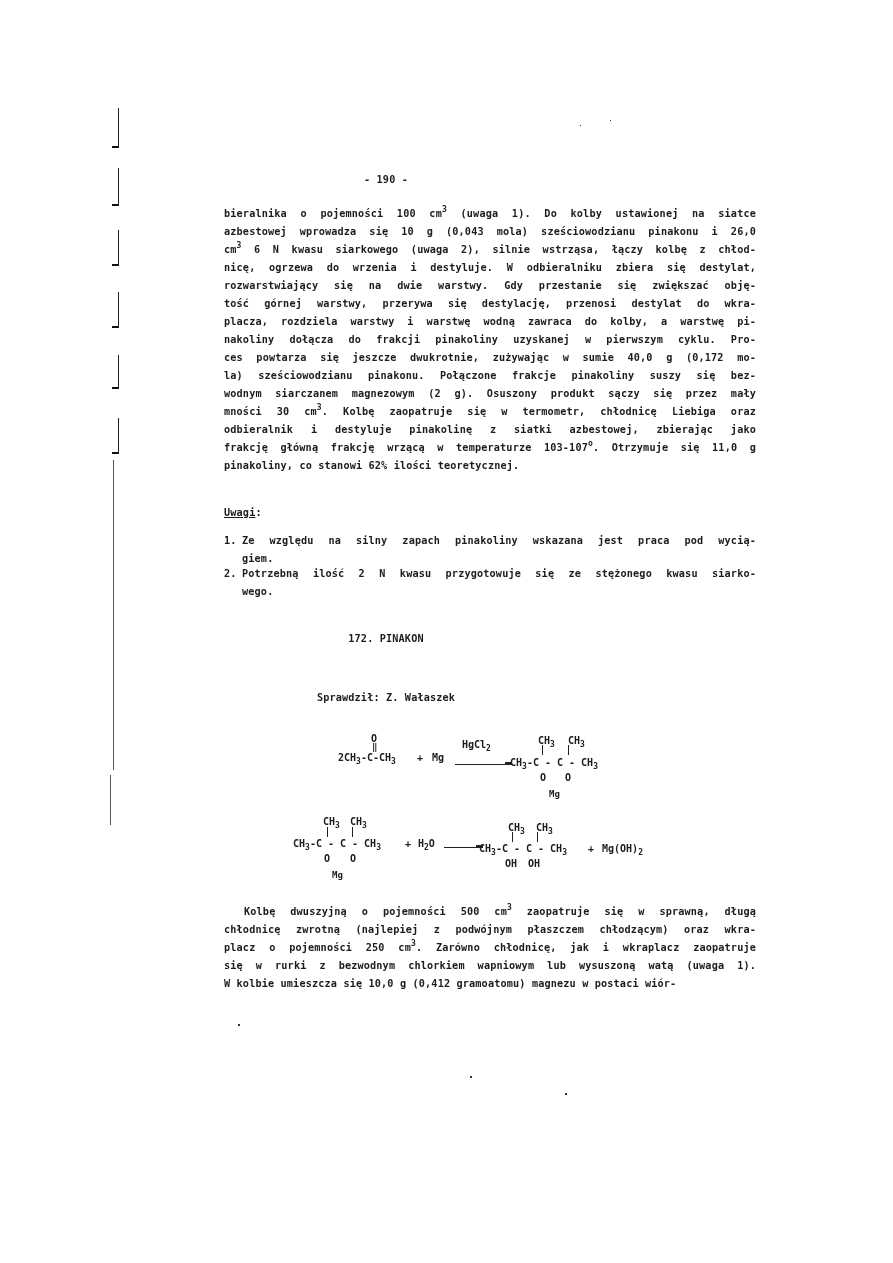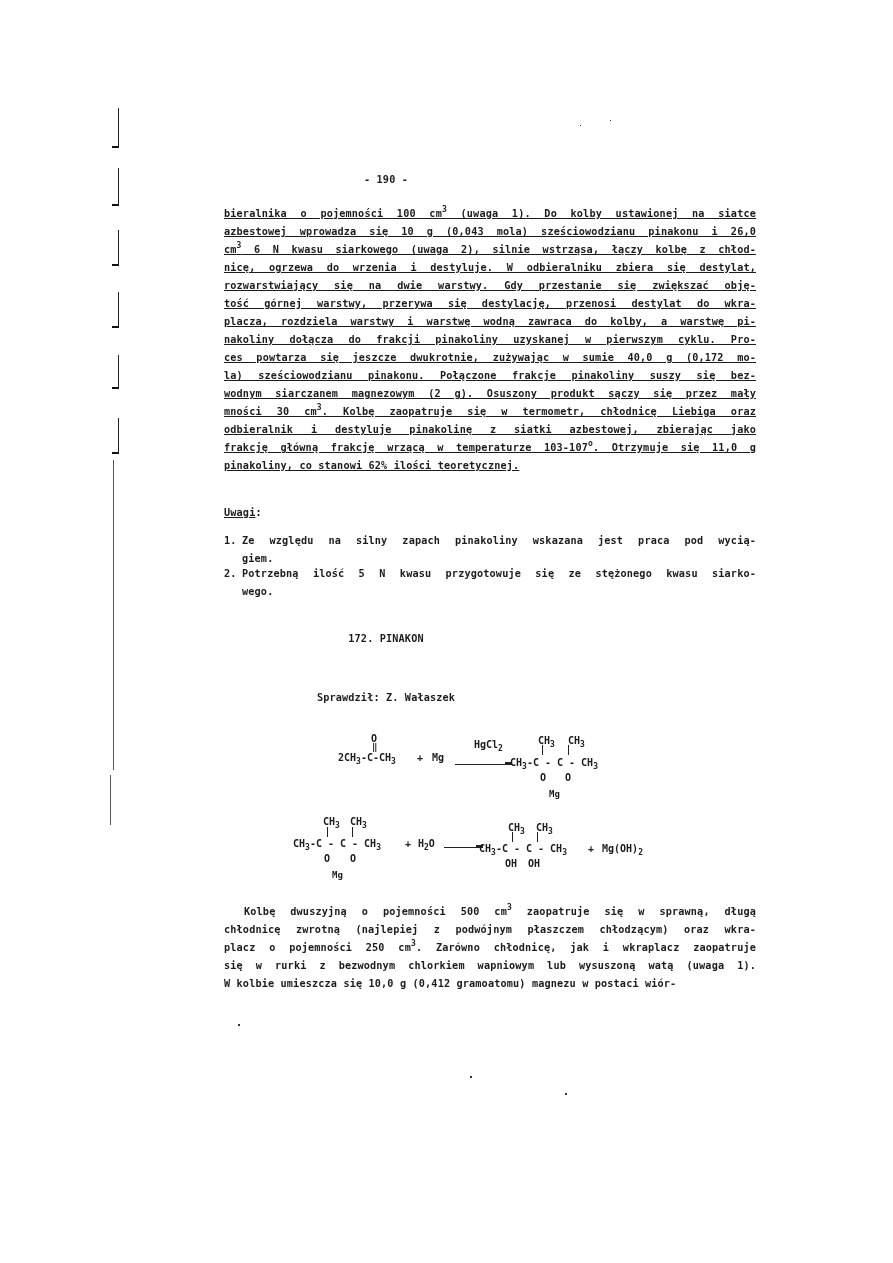--- a/index.html
+++ b/index.html
@@ -35,21 +35,21 @@
   <div class="margin-mark" style="left:112px;top:168px;height:36px;"></div>
   <div class="margin-mark" style="left:112px;top:230px;height:34px;"></div>
   <div class="margin-mark" style="left:112px;top:292px;height:34px;"></div>
   <div class="margin-mark" style="left:112px;top:355px;height:32px;"></div>
   <div class="margin-mark" style="left:112px;top:418px;height:34px;"></div>
   <div class="vline" style="left:113px;top:460px;height:310px;"></div>
   <div class="vline" style="left:110px;top:775px;height:50px;"></div>
 
   <div class="center tt" style="top:174px;">- 190 -</div>
 
-  <div class="para tt" style="top:205px;text-decoration:underline;" id="para1">
+  <div class="para tt" style="top:205px;" id="para1">
       <span class="line"><span>bieralnika o pojemności 100 cm</span><sup>3</sup><span> (uwaga 1). Do kolby  ustawionej na siatce</span></span>
       <span class="line"><span>azbestowej wprowadza się 10 g (0,043 mola) sześciowodzianu pinakonu i 26,0</span></span>
       <span class="line"><span>cm</span><sup>3</sup><span> 6 N kwasu siarkowego (uwaga 2), silnie wstrząsa, łączy kolbę z chłod-</span></span>
       <span class="line"><span>nicę, ogrzewa do wrzenia i destyluje. W odbieralniku zbiera się destylat,</span></span>
       <span class="line"><span>rozwarstwiający się na dwie warstwy. Gdy przestanie się  zwiększać  obję-</span></span>
       <span class="line"><span>tość górnej warstwy, przerywa się destylację, przenosi  destylat do wkra-</span></span>
       <span class="line"><span>placza, rozdziela warstwy i warstwę wodną zawraca do kolby, a warstwę pi-</span></span>
       <span class="line"><span>nakoliny dołącza do frakcji pinakoliny uzyskanej w pierwszym  cyklu. Pro-</span></span>
       <span class="line"><span>ces powtarza się jeszcze dwukrotnie, zużywając w sumie 40,0 g  (0,172 mo-</span></span>
       <span class="line"><span>la) sześciowodzianu pinakonu. Połączone frakcje pinakoliny suszy się bez-</span></span>
@@ -61,34 +61,34 @@
     </div>
 
   <div class="abs tt" style="left:224px;top:507px;">
     <span class="notes-title">Uwagi</span><span>:</span>
   </div>
   <div class="note tt" style="top:532px;">
     <span class="line"><span class="num">1.</span><span>Ze względu na silny zapach pinakoliny wskazana jest  praca  pod wycią-</span></span>
     <span class="line last" style="padding-left:18px;">giem.</span>
   </div>
   <div class="note tt" style="top:565px;">
-    <span class="line"><span class="num">2.</span><span>Potrzebną ilość 5 N kwasu przygotowuje się ze stężonego  kwasu siarko-</span></span>
+    <span class="line"><span class="num">2.</span><span>Potrzebną ilość 2 N kwasu przygotowuje się ze stężonego  kwasu siarko-</span></span>
     <span class="line last" style="padding-left:18px;">wego.</span>
   </div>
 
   <div class="center tt" style="top:633px;">172. PINAKON</div>
   <div class="center tt" style="top:692px;">Sprawdził: Z. Wałaszek</div>
 
   <div>
     <div class="chem" style="left:371px;top:733px;">O</div>
     <div class="chem" style="left:372px;top:742px;font-size:9px;">‖</div>
     <div class="chem" style="left:338px;top:752px;"><span>2CH</span><span class="sub">3</span><span>-C-CH</span><span class="sub">3</span></div>
     <div class="chem" style="left:417px;top:752px;">+</div>
     <div class="chem" style="left:432px;top:752px;">Mg</div>
-    <div class="chem" style="left:462px;top:739px;margin-left:12px;"><span>HgCl</span><span class="sub">2</span></div>
+    <div class="chem" style="left:462px;top:739px;"><span>HgCl</span><span class="sub">2</span></div>
     <div class="abs" style="left:455px;top:764px;width:56px;height:1px;background:#222;"></div>
     <div class="abs" style="left:505px;top:762px;width:7px;height:3px;background:#222;"></div>
 
     <div class="chem" style="left:538px;top:735px;"><span>CH</span><span class="sub">3</span></div>
     <div class="chem" style="left:568px;top:735px;"><span>CH</span><span class="sub">3</span></div>
     <div class="abs" style="left:542px;top:745px;width:1px;height:10px;background:#222;"></div>
     <div class="abs" style="left:568px;top:745px;width:1px;height:10px;background:#222;"></div>
     <div class="chem" style="left:510px;top:757px;"><span>CH</span><span class="sub">3</span>-<span>C</span> - <span>C</span> - <span>CH</span><span class="sub">3</span></div>
     <div class="chem" style="left:540px;top:772px;">O</div>
     <div class="chem" style="left:565px;top:772px;">O</div>

